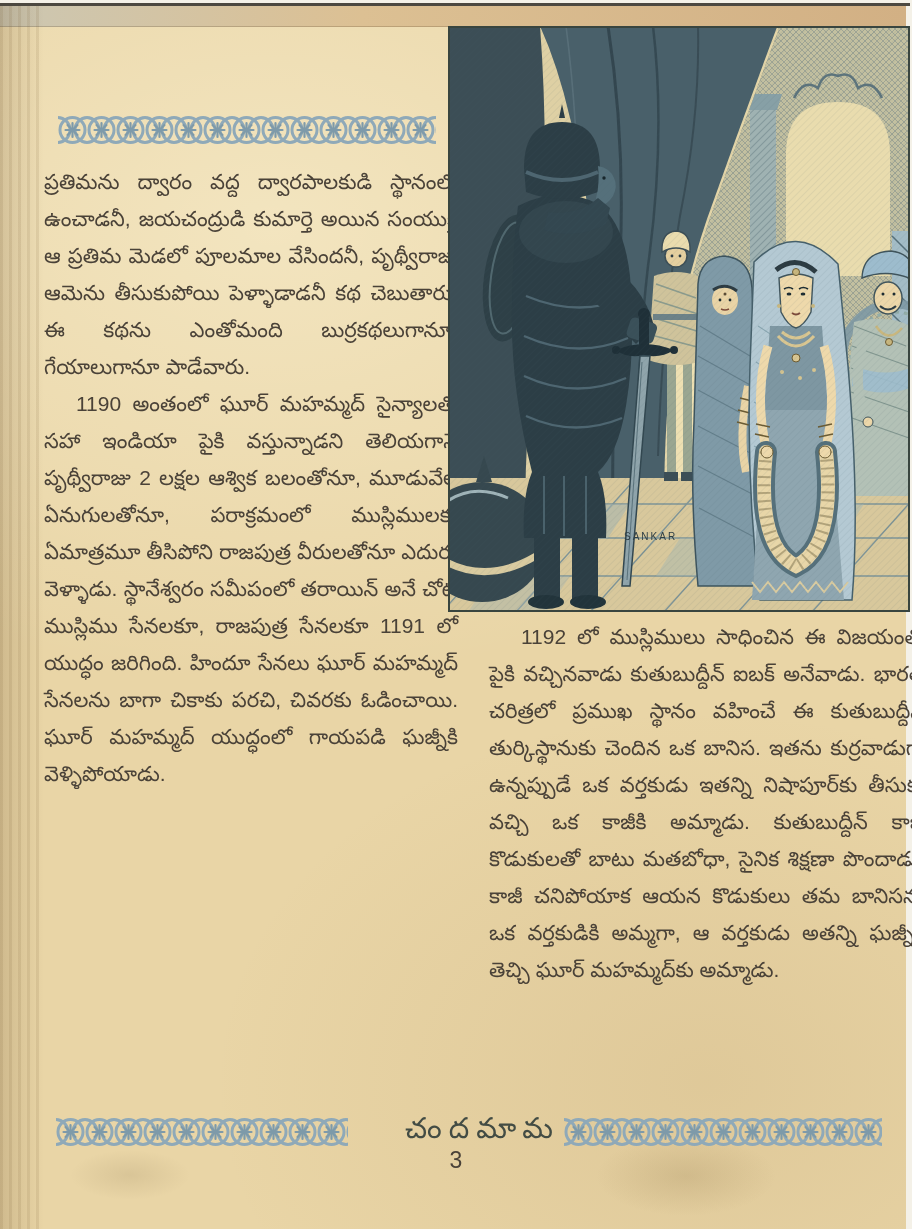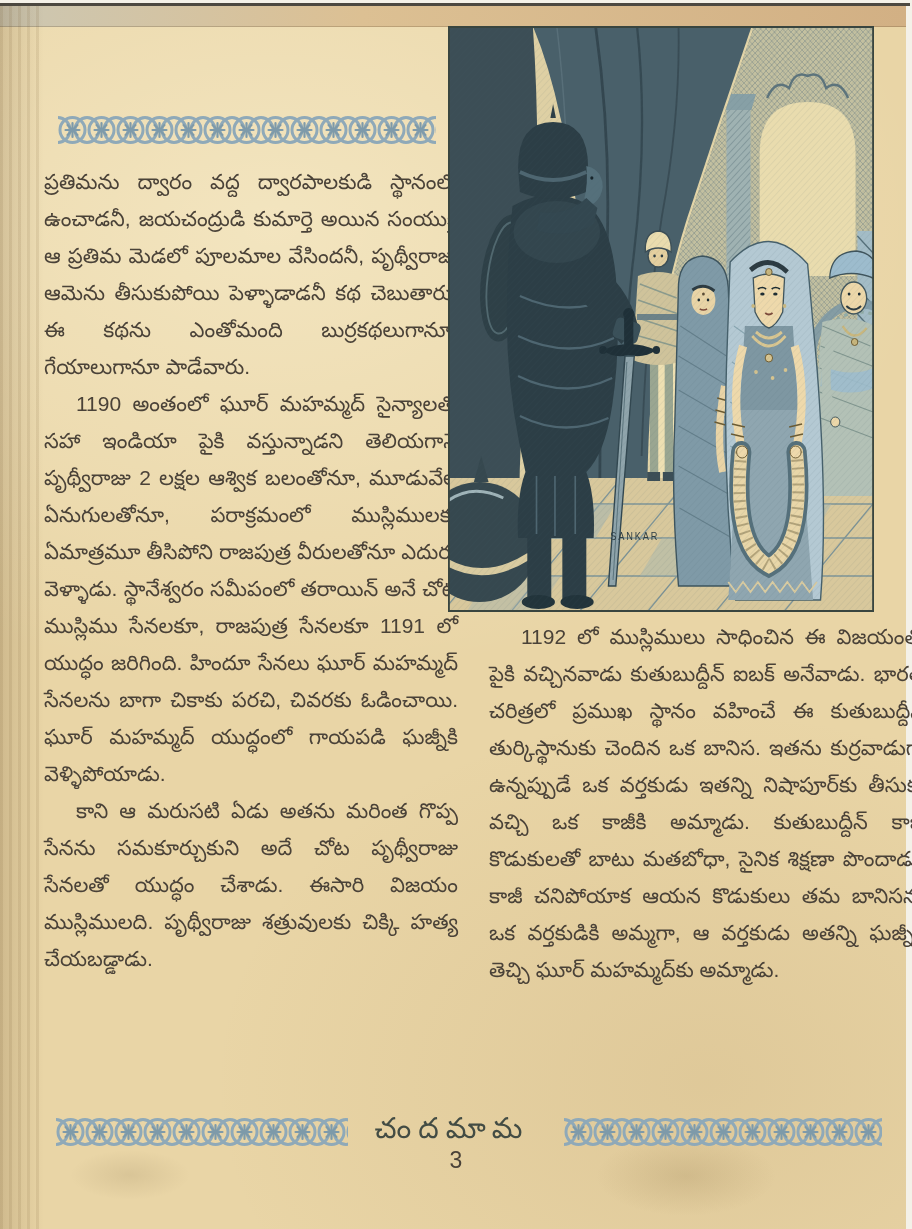--- a/index.html
+++ b/index.html
@@ -34,24 +34,24 @@
   .ornament-foot-left{left:56px;top:1114px;width:292px;height:36px;}
   .ornament-foot-right{left:564px;top:1114px;width:318px;height:36px;}
 
   .col{position:absolute;color:var(--ink);font-size:21px;line-height:37px;
        text-align:justify;text-justify:inter-word;}
   .col p{margin:0;}
   .col p.indent{text-indent:32px;}
   .left-col{left:44px;top:163px;width:414px;}
   .right-col{left:456px;top:618px;width:436px;margin-left:33px;}
 
-  .illustration{position:absolute;left:448px;top:26px;width:426px;height:586px;}
+  .illustration{position:absolute;left:448px;top:26px;width:462px;height:586px;}
   .illustration svg{display:block;width:100%;height:100%;}
 
-  .footer-title{position:absolute;left:344px;top:1112px;width:216px;text-align:center;
+  .footer-title{position:absolute;left:344px;top:1112px;width:216px;text-align:right;
        font-size:29px;letter-spacing:7px;color:var(--title-ink);}
   .page-number{position:absolute;left:0;top:1147px;width:912px;text-align:center;
        font-size:23px;color:var(--ink);}
   .defs-holder{position:absolute;width:0;height:0;overflow:hidden;}
 </style>
 </head>
 <body>
 
 <div class="scan">
 
@@ -82,21 +82,20 @@
 
   <div class="ornament ornament-top">
     <svg width="378" height="36">
         <rect width="378" height="36" fill="url(#chain)"></rect>
       </svg>
   </div>
 
   <div class="col left-col">
     <p>ప్రతిమను ద్వారం వద్ద ద్వారపాలకుడి స్థానంలో ఉంచాడనీ, జయచంద్రుడి కుమార్తె అయిన సంయుక్త ఆ ప్రతిమ మెడలో పూలమాల వేసిందనీ, పృథ్వీరాజు ఆమెను తీసుకుపోయి పెళ్ళాడాడనీ కథ చెబుతారు. ఈ కథను ఎంతోమంది బుర్రకథలుగానూ, గేయాలుగానూ పాడేవారు.</p>
     <p class="indent">1190 అంతంలో ఘూర్ మహమ్మద్ సైన్యాలతో సహా ఇండియా పైకి వస్తున్నాడని తెలియగానే పృథ్వీరాజు 2 లక్షల ఆశ్విక బలంతోనూ, మూడువేల ఏనుగులతోనూ, పరాక్రమంలో ముస్లిములకు ఏమాత్రమూ తీసిపోని రాజపుత్ర వీరులతోనూ ఎదురు వెళ్ళాడు. స్థానేశ్వరం సమీపంలో తరాయిన్ అనే చోట ముస్లిము సేనలకూ, రాజపుత్ర సేనలకూ 1191 లో యుద్ధం జరిగింది. హిందూ సేనలు ఘూర్ మహమ్మద్ సేనలను బాగా చికాకు పరచి, చివరకు ఓడించాయి. ఘూర్ మహమ్మద్ యుద్ధంలో గాయపడి ఘజ్నీకి వెళ్ళిపోయాడు.</p>
-    <p class="indent">కాని ఆ మరుసటి ఏడు అతను మరింత గొప్ప సేనను సమకూర్చుకుని అదే చోట పృథ్వీరాజు సేనలతో యుద్ధం చేశాడు. ఈసారి విజయం ముస్లిములది. పృథ్వీరాజు శత్రువులకు చిక్కి హత్య చేయబడ్డాడు.</p>
   </div>
 
   <div class="illustration">
     <svg viewBox="0 0 462 586" preserveAspectRatio="none">
       <defs>
         <pattern id="ch" width="6" height="6" patternUnits="userSpaceOnUse">
           <path d="M0 6 L6 0 M0 0 L6 6" stroke="#5b737c" stroke-width="0.8" opacity="0.6"></path>
         </pattern>
         <pattern id="hd" width="5" height="5" patternUnits="userSpaceOnUse" patternTransform="rotate(45)">
           <line x1="0" y1="0" x2="0" y2="5" stroke="#46606a" stroke-width="1"></line>

